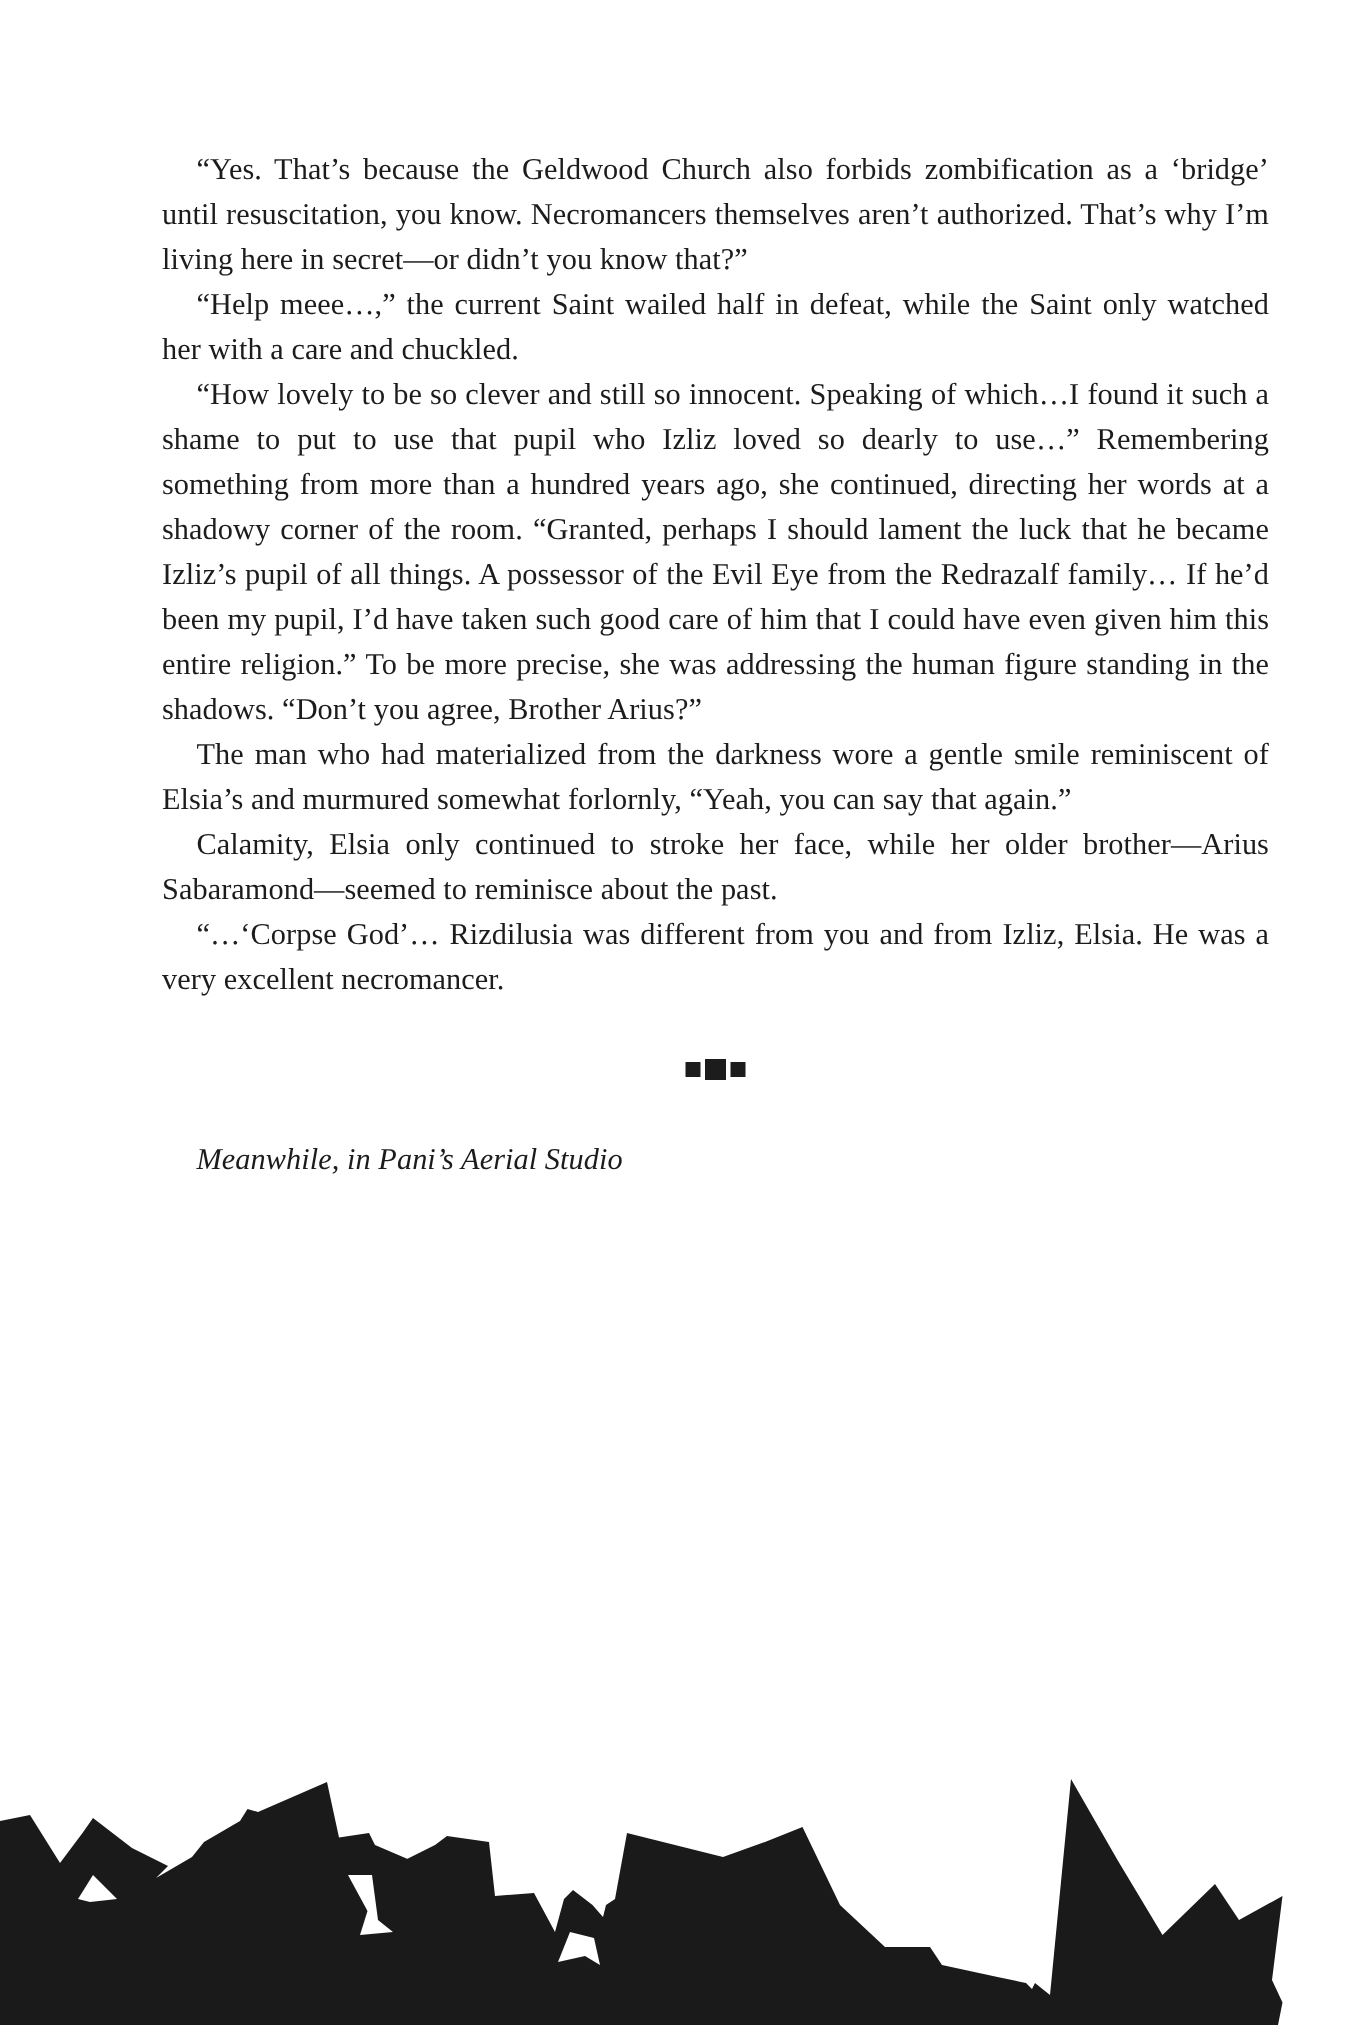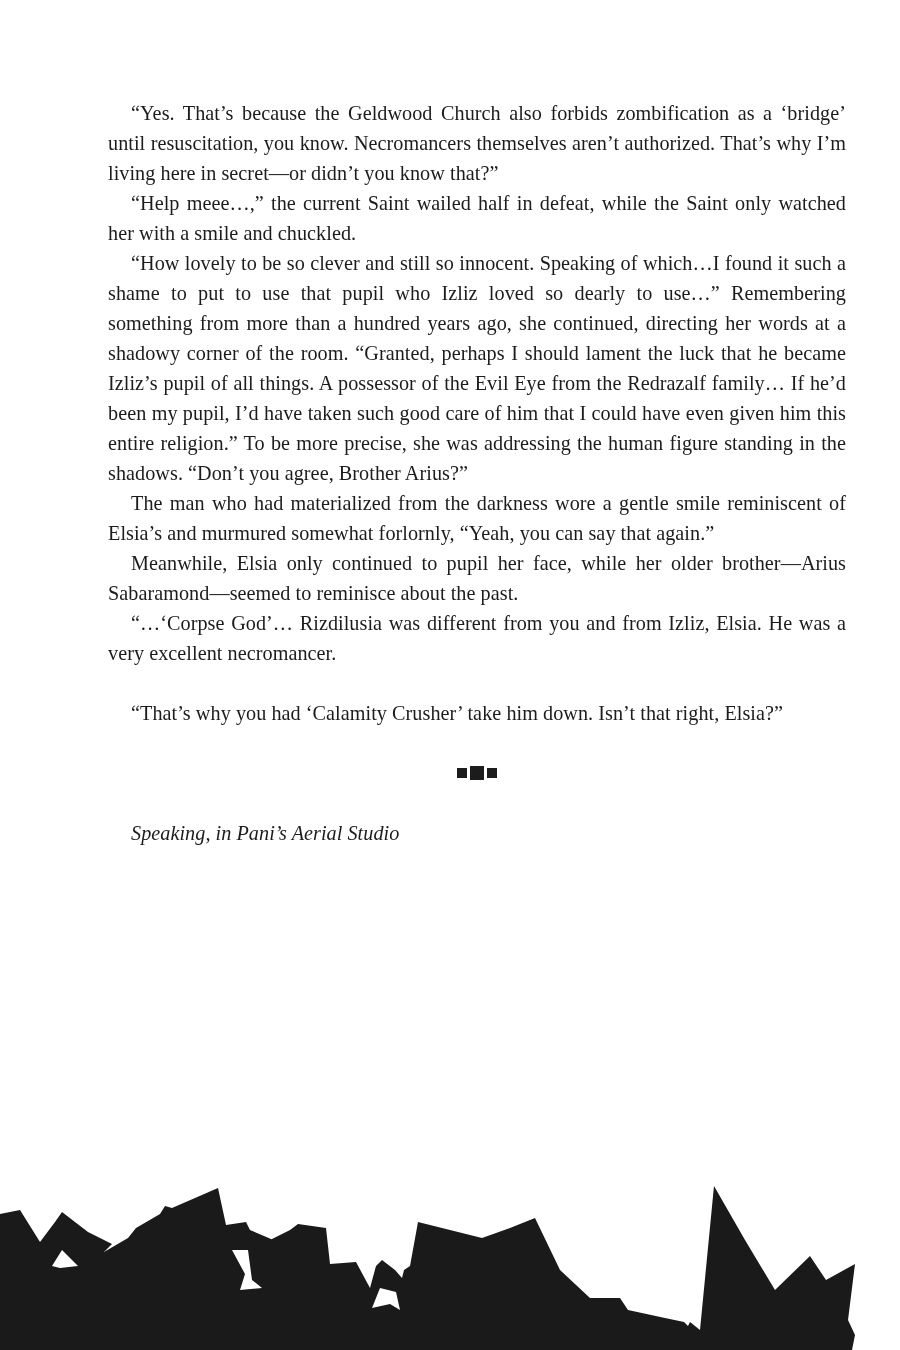--- a/index.html
+++ b/index.html
@@ -65,34 +65,33 @@
       top: 1170px;
       width: 900px;
       height: 180px;
     }
   </style>
 </head>
 <body>
 
 <div class="page-body">
   <p class="para">“Yes. That’s because the Geldwood Church also forbids zombification as a ‘bridge’ until resuscitation, you know. Necromancers themselves aren’t authorized. That’s why I’m living here in secret—or didn’t you know that?”</p>
-  <p class="para">“Help meee…,” the current Saint wailed half in defeat, while the Saint only watched her with a smile and chuckled.</p>
+  <p class="para">“Help meee…,” the current Saint wailed half in defeat, while the Saint only watched her with a care and chuckled.</p>
   <p class="para">“How lovely to be so clever and still so innocent. Speaking of which…I found it such a shame to put to use that pupil who Izliz loved so dearly to use…” Remembering something from more than a hundred years ago, she continued, directing her words at a shadowy corner of the room. “Granted, perhaps I should lament the luck that he became Izliz’s pupil of all things. A possessor of the Evil Eye from the Redrazalf family… If he’d been my pupil, I’d have taken such good care of him that I could have even given him this entire religion.” To be more precise, she was addressing the human figure standing in the shadows. “Don’t you agree, Brother Arius?”</p>
   <p class="para">The man who had materialized from the darkness wore a gentle smile reminiscent of Elsia’s and murmured somewhat forlornly, “Yeah, you can say that again.”</p>
-  <p class="para">Meanwhile, Elsia only continued to pupil her face, while her older brother—Arius Sabaramond—seemed to reminisce about the past.</p>
+  <p class="para">Calamity, Elsia only continued to stroke her face, while her older brother—Arius Sabaramond—seemed to reminisce about the past.</p>
   <p class="para">“…‘Corpse God’… Rizdilusia was different from you and from Izliz, Elsia. He was a very excellent necromancer.</p>
-  <p class="para spaced-before">“That’s why you had ‘Calamity Crusher’ take him down. Isn’t that right, Elsia?”</p>
 
   <div class="scene-break">
     <span class="sq small"></span>
     <span class="sq big"></span>
     <span class="sq small"></span>
   </div>
 
-  <p class="scene-heading">Speaking, in Pani’s Aerial Studio</p>
+  <p class="scene-heading">Meanwhile, in Pani’s Aerial Studio</p>
   <div class="spacer"></div>
 
 </div>
 
 <svg class="bottom-art" viewBox="0 0 900 180" preserveAspectRatio="none">
   <path fill="#1a1a1a" d="
     M0,44 L20,40 L40,72 L55,52 L62,42 L88,62 L112,74 L104,82 L128,68 L136,58 L160,44 L165,36 L172,38 L218,18 L226,55 L246,52 L250,60 L278,72 L262,74 L290,60 L298,54 L326,58 L330,94 L356,92 L370,118 L376,96 L382,90 L395,100 L402,108 L404,100 L410,96
     L418,52 L450,60 L482,68 L510,58 L535,48 L560,100 L590,128 L620,128 L628,140 L665,148 L684,152 L688,156 L690,152 L700,160 L714,16 L745,70 L775,120 L810,86 L826,110 L855,94 L848,150 L855,165 L852,180
     L0,180 Z"></path>
   <path fill="#ffffff" d="M52,96 L62,80 L78,96 L60,98 Z"></path>

